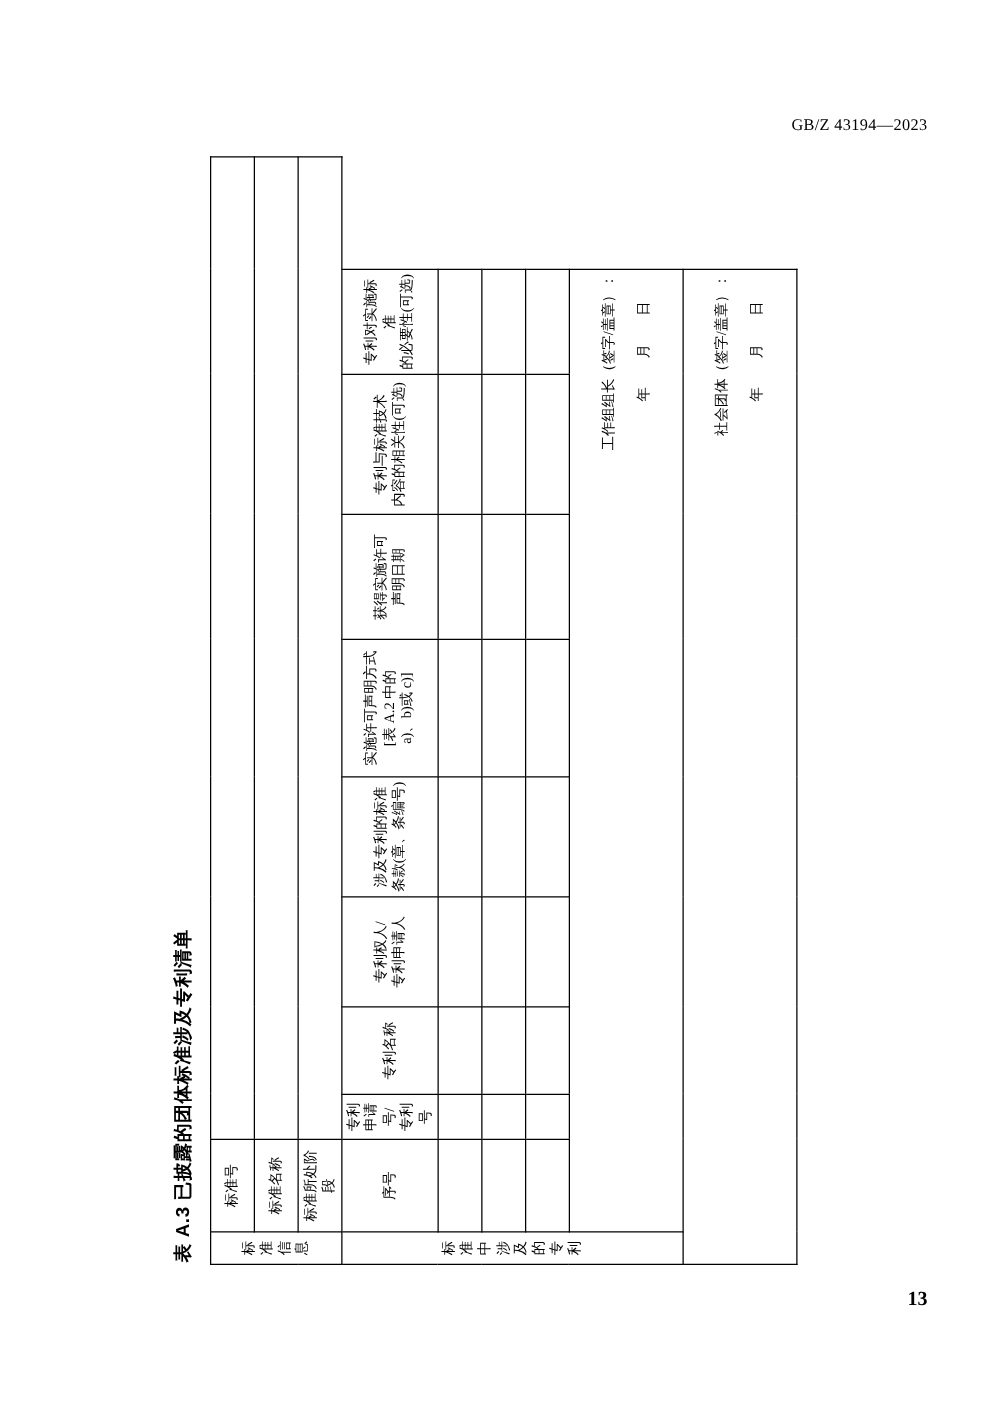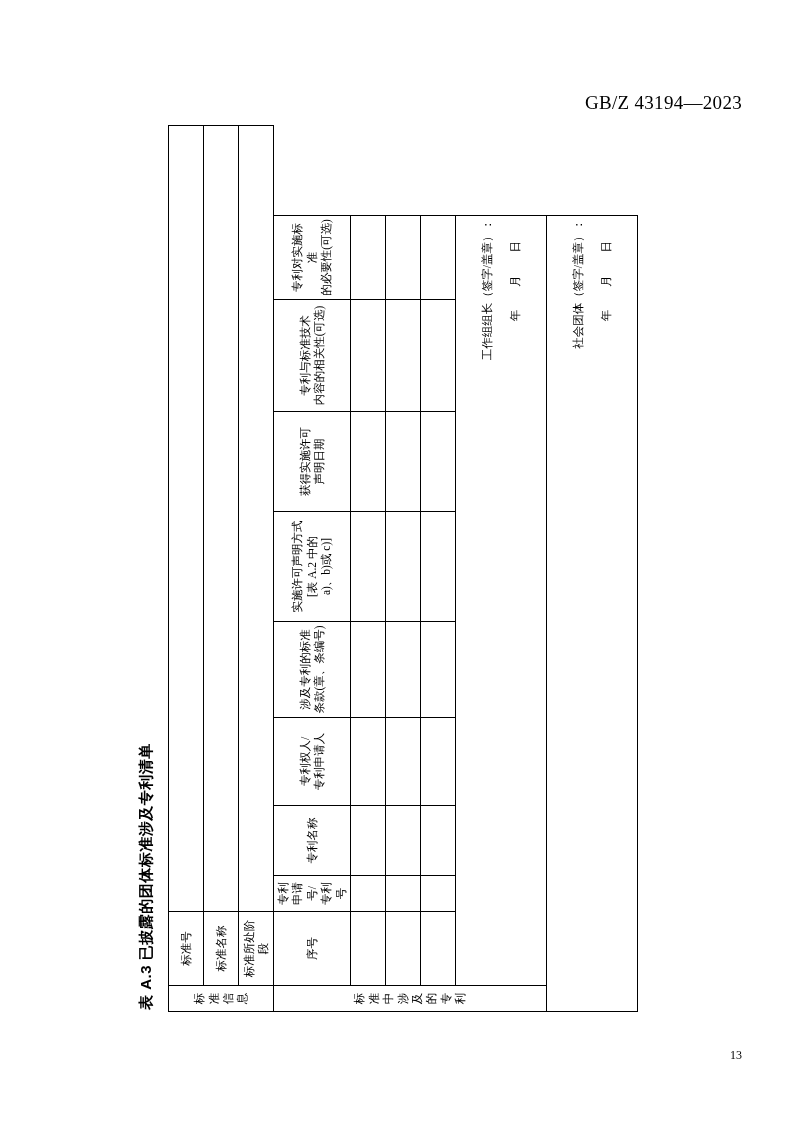--- a/index.html
+++ b/index.html
@@ -15,32 +15,33 @@
     position: relative;
     overflow: hidden;
   }
 
   
   .page-header {
     position: absolute;
     top: 92px;
     right: 52px;
     font-family: "Liberation Serif", serif;
-    font-size: 19px;
+    font-size: 13px;
     letter-spacing: 0.3px;
     white-space: nowrap;
   }
 
   
   .page-number {
     position: absolute;
-    bottom: 60px;
+    bottom: 74px;
     right: 52px;
     font-family: "Liberation Serif", serif;
-    font-size: 12px;
+    font-size: 16px;
+    font-weight: bold;
   }
 
   
   
   .rotated-stage {
     position: absolute;
     left: 0;
     top: 0;
     width: 794px;
     height: 1123px;

